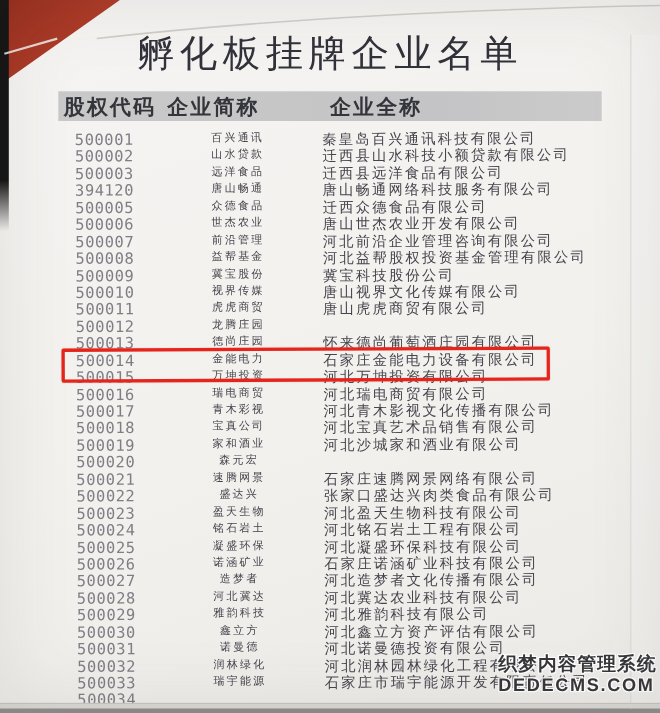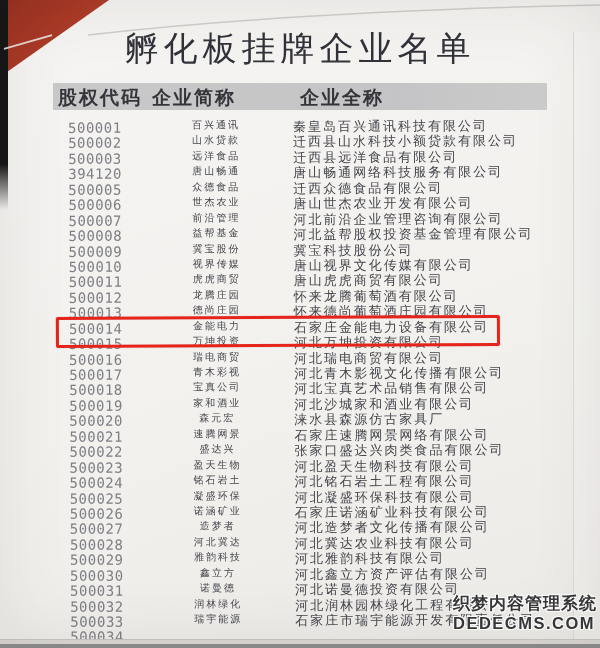--- a/index.html
+++ b/index.html
@@ -129,21 +129,20 @@
         <span class="cell-full">唐山视界文化传媒有限公司</span>
       </div>
       <div class="row">
         <span class="cell-code">500011</span>
         <span class="cell-short">虎虎商贸</span>
         <span class="cell-full">唐山虎虎商贸有限公司</span>
       </div>
       <div class="row">
         <span class="cell-code">500012</span>
         <span class="cell-short">龙腾庄园</span>
-        <span class="cell-full">怀来龙腾葡萄酒有限公司</span>
       </div>
       <div class="row">
         <span class="cell-code">500013</span>
         <span class="cell-short">德尚庄园</span>
         <span class="cell-full">怀来德尚葡萄酒庄园有限公司</span>
       </div>
       <div class="row">
         <span class="cell-code">500014</span>
         <span class="cell-short">金能电力</span>
         <span class="cell-full">石家庄金能电力设备有限公司</span>
@@ -169,21 +168,20 @@
         <span class="cell-full">河北宝真艺术品销售有限公司</span>
       </div>
       <div class="row">
         <span class="cell-code">500019</span>
         <span class="cell-short">家和酒业</span>
         <span class="cell-full">河北沙城家和酒业有限公司</span>
       </div>
       <div class="row">
         <span class="cell-code">500020</span>
         <span class="cell-short">森元宏</span>
-        <span class="cell-full">涞水县森源仿古家具厂</span>
       </div>
       <div class="row">
         <span class="cell-code">500021</span>
         <span class="cell-short">速腾网景</span>
         <span class="cell-full">石家庄速腾网景网络有限公司</span>
       </div>
       <div class="row">
         <span class="cell-code">500022</span>
         <span class="cell-short">盛达兴</span>
         <span class="cell-full">张家口盛达兴肉类食品有限公司</span>

